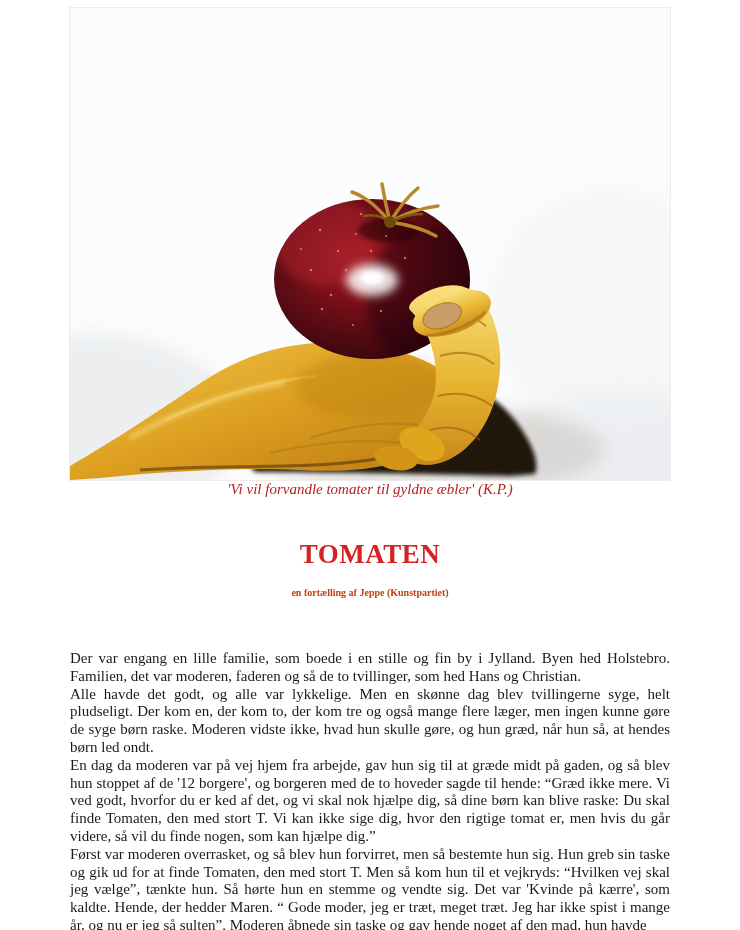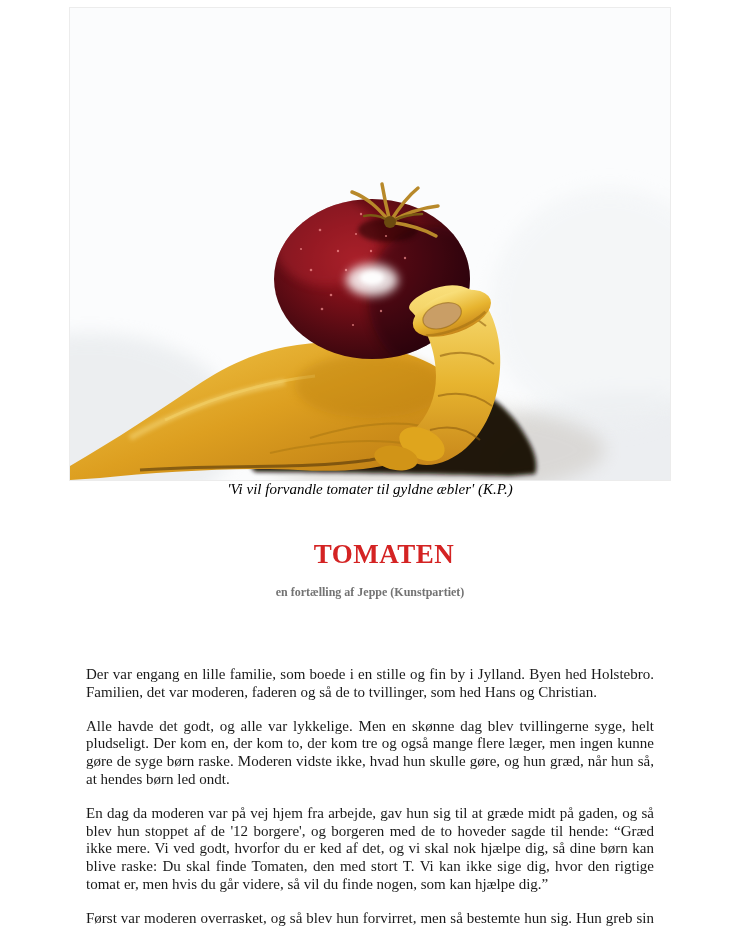--- a/index.html
+++ b/index.html
@@ -28,57 +28,57 @@
   .photo svg { display: block; width: 600px; height: 472px; }
   .caption {
     position: absolute;
     left: 70px;
     top: 480px;
     width: 600px;
     text-align: center;
     font-style: italic;
     font-size: 15px;
     line-height: 18px;
-    color: #000000;
+    color: #b91c1c;
   }
   .title {
     position: absolute;
-    left: 84px;
+    left: 70px;
     top: 538px;
     width: 600px;
     margin: 0;
     text-align: center;
     font-weight: bold;
     font-size: 27px;
     line-height: 32px;
     letter-spacing: 0.5px;
     color: #d42323;
   }
   .byline {
     position: absolute;
     left: 70px;
     top: 584px;
     width: 600px;
     text-align: center;
     font-weight: bold;
-    font-size: 12px;
+    font-size: 10px;
     line-height: 17px;
-    color: #737373;
+    color: #c2410c;
   }
   .story {
     position: absolute;
     left: 70px;
     top: 650px;
     width: 600px;
     font-size: 15px;
     line-height: 17.8px;
     text-align: justify;
     color: #1a1a1a;
   }
-  .story p { margin: 16px; padding: 0; }
+  .story p { margin: 0; padding: 0; }
 </style>
 </head>
 <body>
 
 <div class="page">
 
   <figure class="photo" style="margin:0">
     <svg viewBox="0 0 600 472" xmlns="http://www.w3.org/2000/svg" aria-hidden="true">
       <defs>
         <radialGradient id="appleGrad" cx="42%" cy="38%" r="78%">

